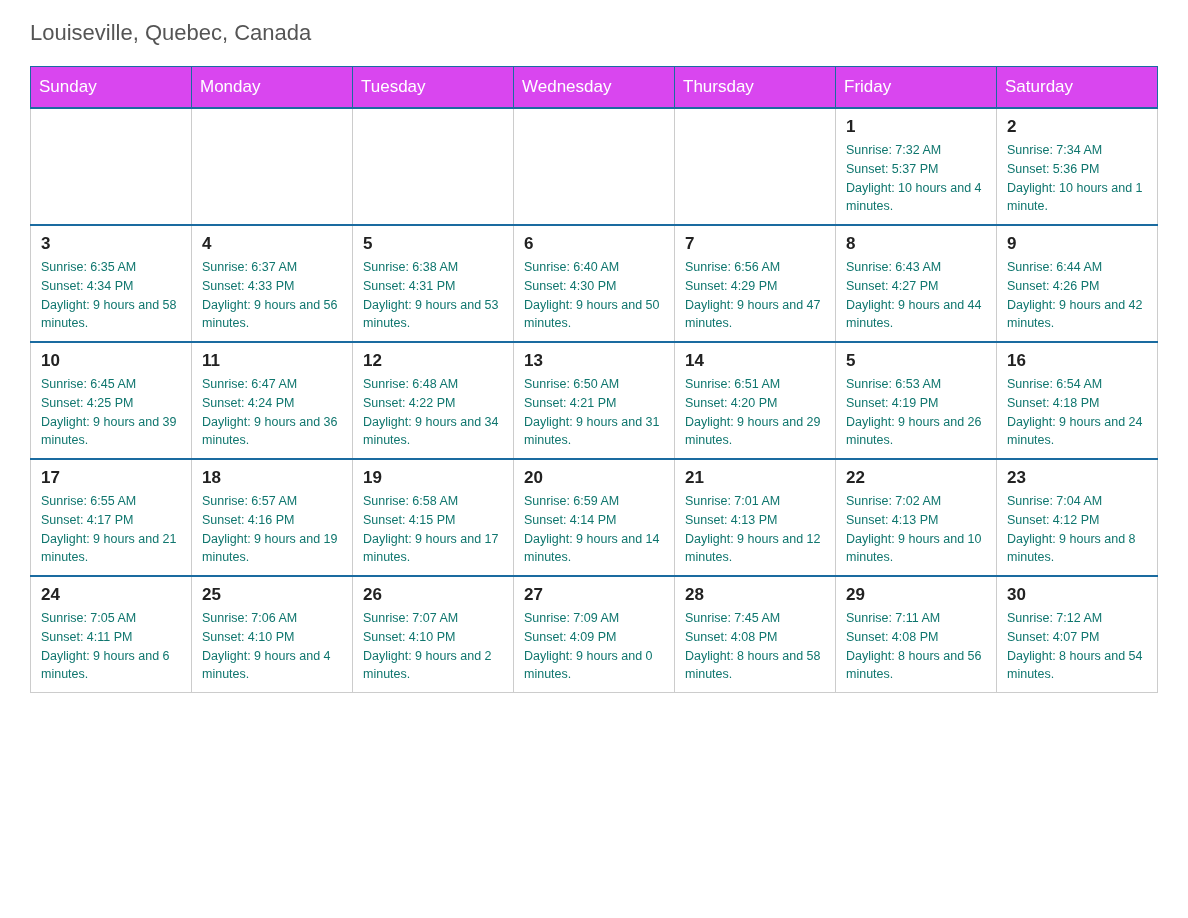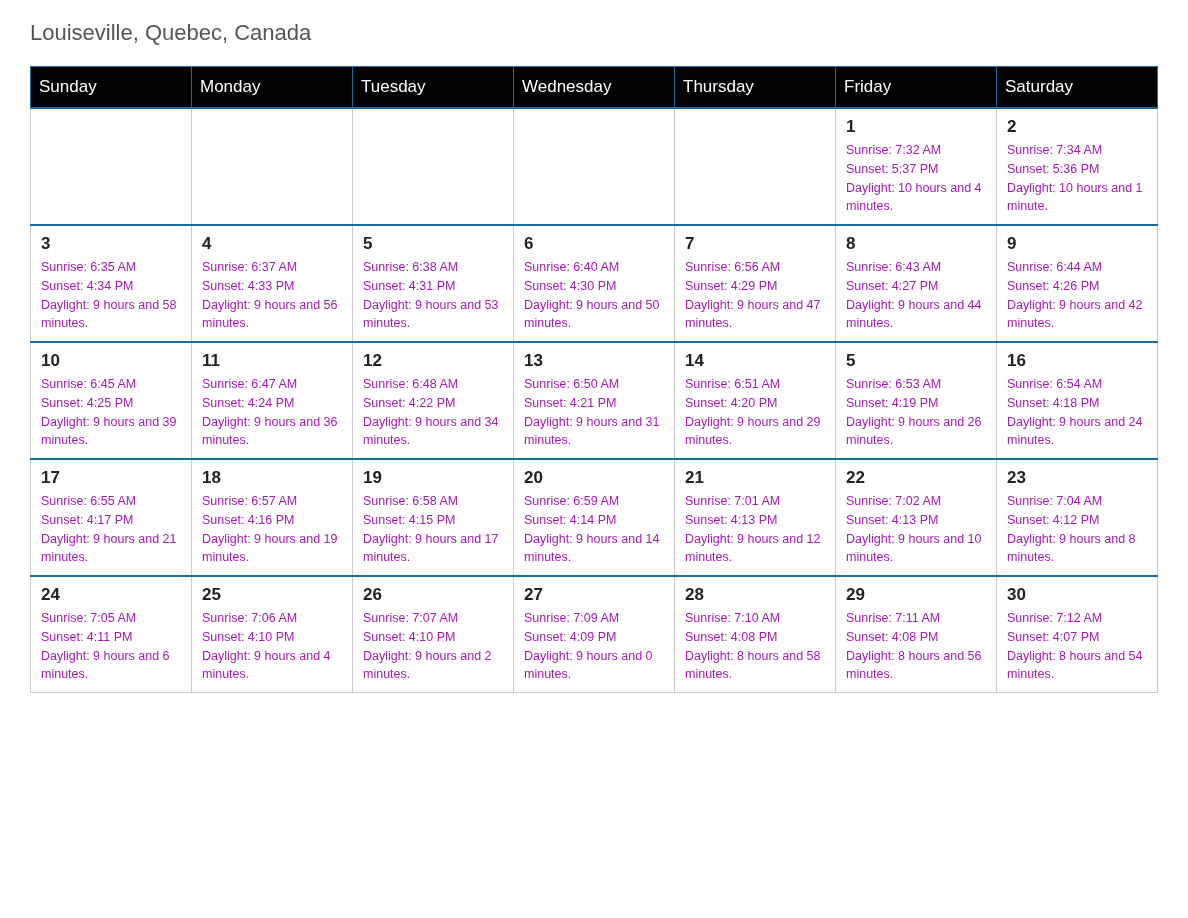--- a/index.html
+++ b/index.html
@@ -59,21 +59,21 @@
       margin-top: 0;
     }
 
     .calendar {
       width: 100%;
       border-collapse: collapse;
       border: 1px solid #ccc;
     }
 
     .calendar th {
-      background-color: #000000;
+      background-color: #d946ef;
       color: #fff;
       font-size: 17px;
       font-weight: normal;
       padding: 10px 8px;
       text-align: left;
       border: 1px solid #1a6ba0;
     }
 
     .calendar td {
       vertical-align: top;
@@ -90,21 +90,21 @@
 
     .day-number {
       font-size: 17px;
       font-weight: bold;
       color: #222;
       margin-bottom: 4px;
     }
 
     .day-info {
       font-size: 12.5px;
-      color: #a21caf;
+      color: #0f766e;
       line-height: 1.5;
     }
 
     .empty-cell {
       background: #f9f9f9;
     }
   </style>
 </head>
 <body>
 
@@ -298,21 +298,21 @@
 Daylight: 9 hours and 2 minutes.</div>
         </td>
         <td>
           <div class="day-number">27</div>
           <div class="day-info" style="white-space: pre-line;">Sunrise: 7:09 AM
 Sunset: 4:09 PM
 Daylight: 9 hours and 0 minutes.</div>
         </td>
         <td>
           <div class="day-number">28</div>
-          <div class="day-info" style="white-space: pre-line;">Sunrise: 7:10 AM
+          <div class="day-info" style="white-space: pre-line;">Sunrise: 7:45 AM
 Sunset: 4:08 PM
 Daylight: 8 hours and 58 minutes.</div>
         </td>
         <td>
           <div class="day-number">29</div>
           <div class="day-info" style="white-space: pre-line;">Sunrise: 7:11 AM
 Sunset: 4:08 PM
 Daylight: 8 hours and 56 minutes.</div>
         </td>
         <td>

